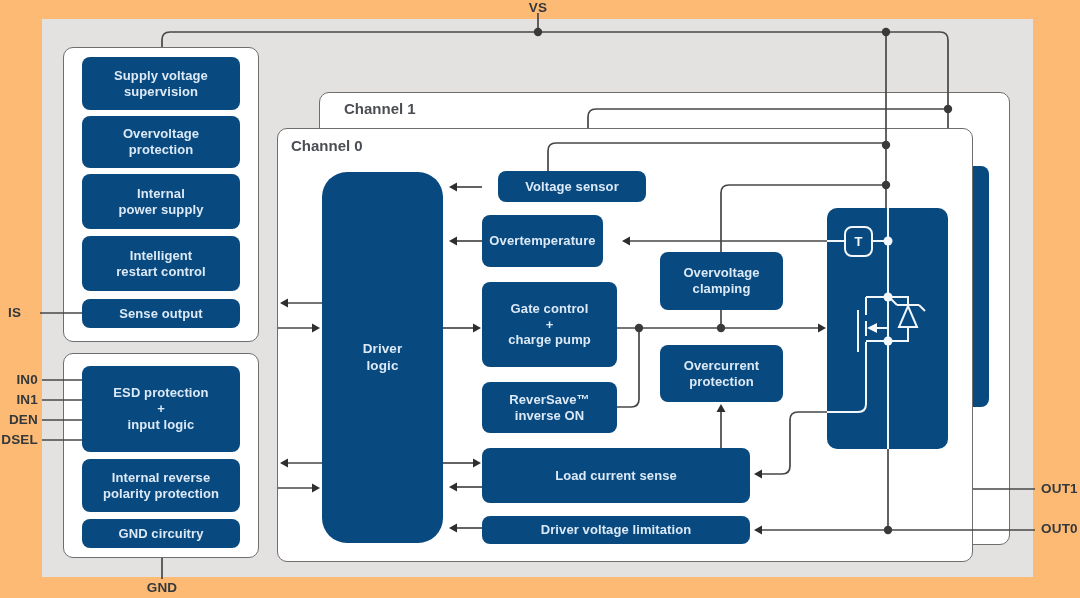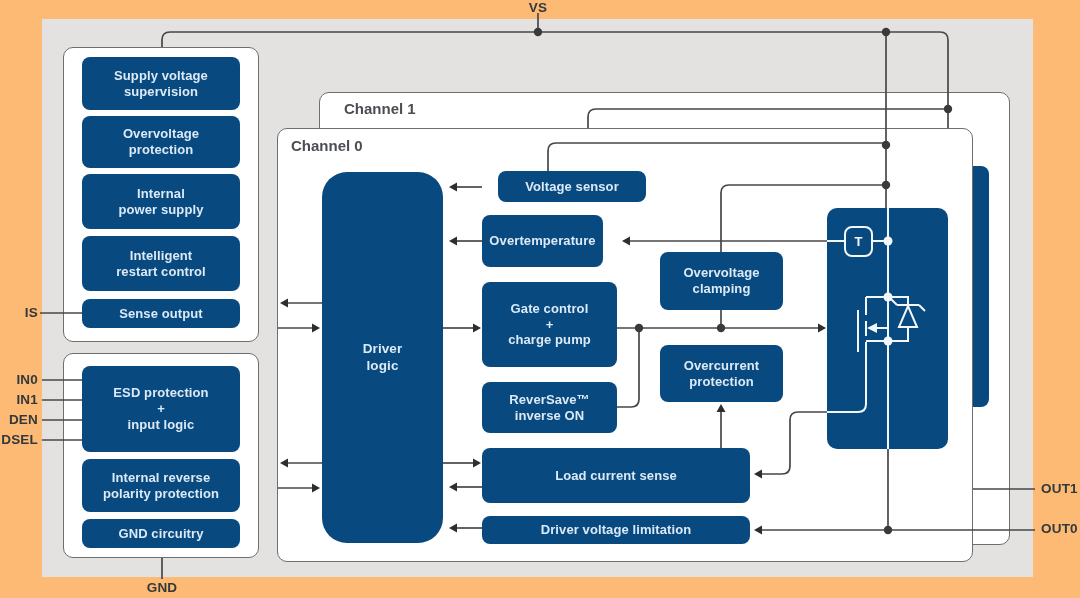--- a/index.html
+++ b/index.html
@@ -16,21 +16,21 @@
   .ah{fill:#2e2e2e;}
 </style>
 </head>
 <body>
 
 <div class="stage">
 
   <div class="bg"></div>
 
   <div class="pin" style="left:524px;top:0;width:28px;text-align:center;">VS</div>
-  <div class="pin" style="left:8px;top:305px;width:30px;text-align:right;">IS</div>
+  <div class="pin" style="left:8px;top:305px;width:30px;">IS</div>
   <div class="pin" style="left:4px;top:372px;width:34px;text-align:right;">IN0</div>
   <div class="pin" style="left:4px;top:392px;width:34px;text-align:right;">IN1</div>
   <div class="pin" style="left:0;top:412px;width:38px;text-align:right;">DEN</div>
   <div class="pin" style="left:0;top:432px;width:38px;text-align:right;">DSEL</div>
   <div class="pin" style="left:134px;top:580px;width:56px;text-align:center;">GND</div>
   <div class="pin" style="left:1041px;top:481px;width:39px;">OUT1</div>
   <div class="pin" style="left:1041px;top:521px;width:39px;">OUT0</div>
 
   <div class="wbox" style="left:63px;top:47px;width:196px;height:295px;"></div>
   <div class="wbox" style="left:63px;top:353px;width:196px;height:205px;"></div>

